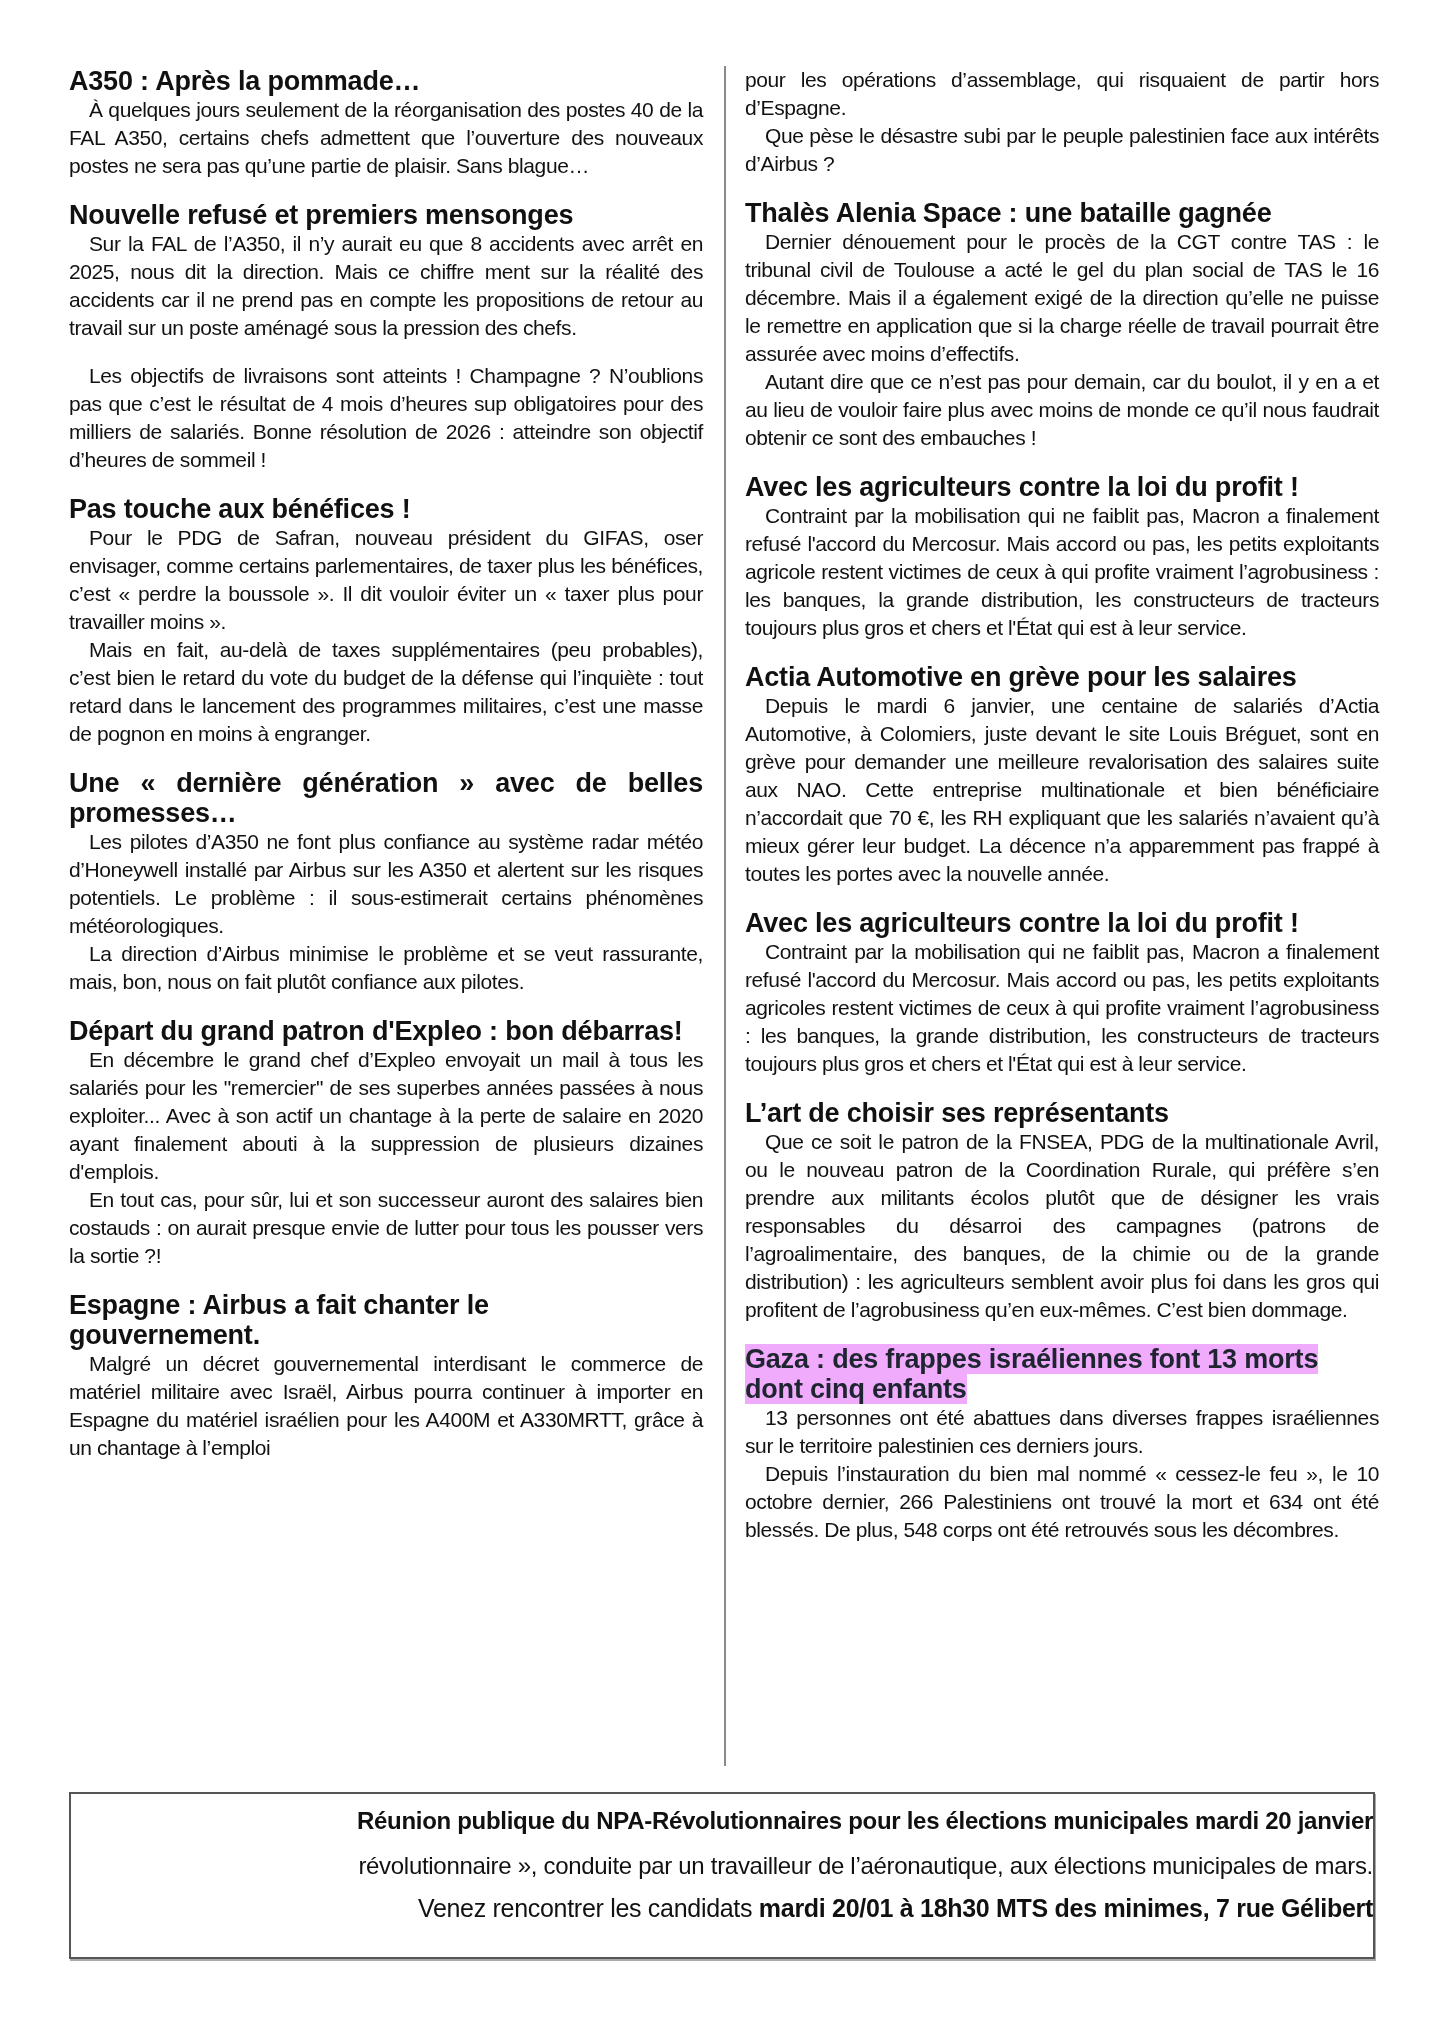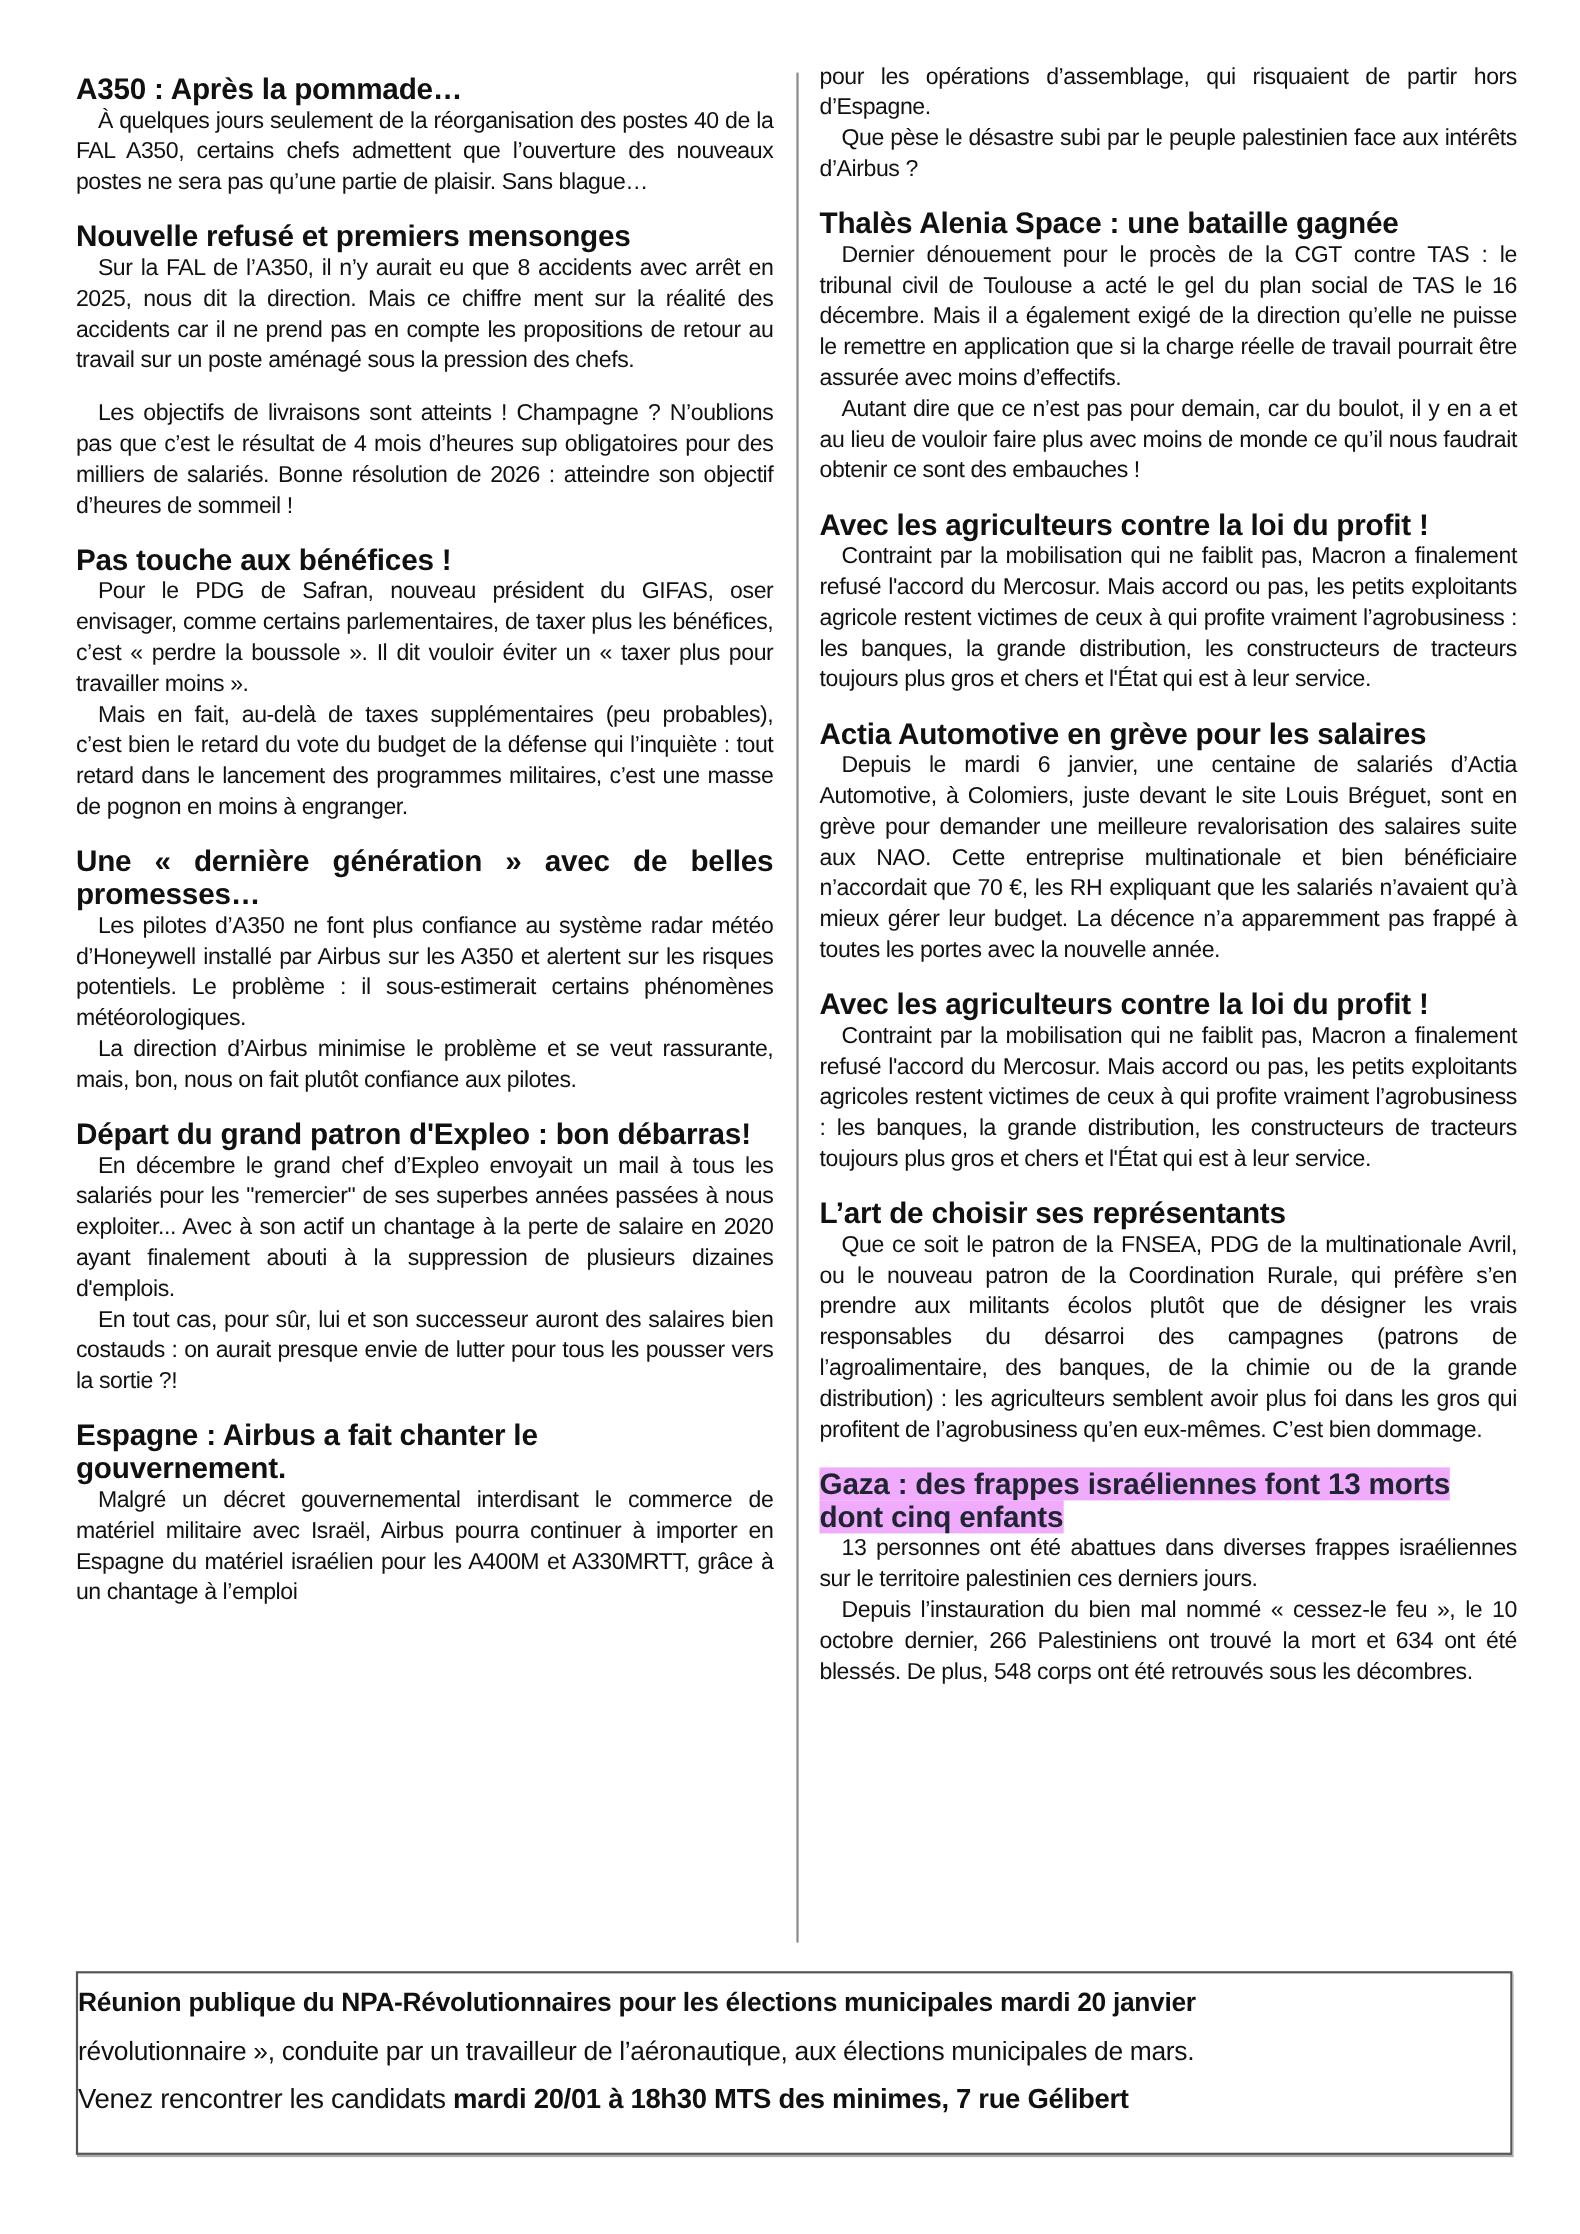--- a/index.html
+++ b/index.html
@@ -1,28 +1,28 @@
 <!DOCTYPE html>
 <html><head>
   <meta charset="utf-8">
   <style>
     html, body { margin: 0; padding: 0; background: #ffffff; }
     body { width: 1436px; height: 2031px; position: relative; overflow: hidden; color: #111111; }
     .page { position: absolute; left: 0; top: 0; width: 1436px; height: 2031px; }
     .col { position: absolute; top: 66px; font-family: "Liberation Sans", sans-serif; }
     .col-left { left: 69px; width: 634px; }
-    .col-right { left: 745px; width: 634px; top: 56px; }
+    .col-right { left: 745px; width: 634px; top: 66px; }
     .divider { position: absolute; left: 724px; top: 66px; width: 2px; height: 1700px; background: #8a8a8a; }
     .article { margin: 0 0 20px 0; }
     .headline { font-family: "Liberation Sans", sans-serif; font-weight: bold; font-size: 27px; line-height: 30px; margin: 0; color: #111; letter-spacing: -0.2px; }
     .headline.justify { text-align: justify; text-align-last: left; }
     .para { font-size: 21px; line-height: 28px; text-align: justify; margin: 0; text-indent: 20px; letter-spacing: -0.4px; }
     .para.noindent { text-indent: 0; }
     .highlight { background: #f0abfc; color: #1e2430; display: inline; box-decoration-break: clone; -webkit-box-decoration-break: clone; }
-    .box { position: absolute; left: 69px; top: 1792px; width: 1302px; height: 163px; border: 2px solid #555; box-shadow: 1px 2px 0 #aaa; font-family: "Liberation Sans", sans-serif; text-align: left; }
+    .box { position: absolute; left: 69px; top: 1792px; width: 1302px; height: 163px; border: 2px solid #555; box-shadow: 1px 2px 0 #aaa; font-family: "Liberation Sans", sans-serif; text-align: right; }
     .box-title { font-weight: bold; font-size: 24px; line-height: 30px; margin-top: 12px; letter-spacing: -0.3px; }
     .box-text { font-size: 24px; line-height: 32px; margin-top: 14px; letter-spacing: -0.3px; }
     .box-cta { font-size: 25px; line-height: 32px; margin-top: 10px; letter-spacing: -0.3px; }
     .box-cta b { font-weight: bold; }
   </style>
 </head>
 <body>
 
 <div class="page">
 

